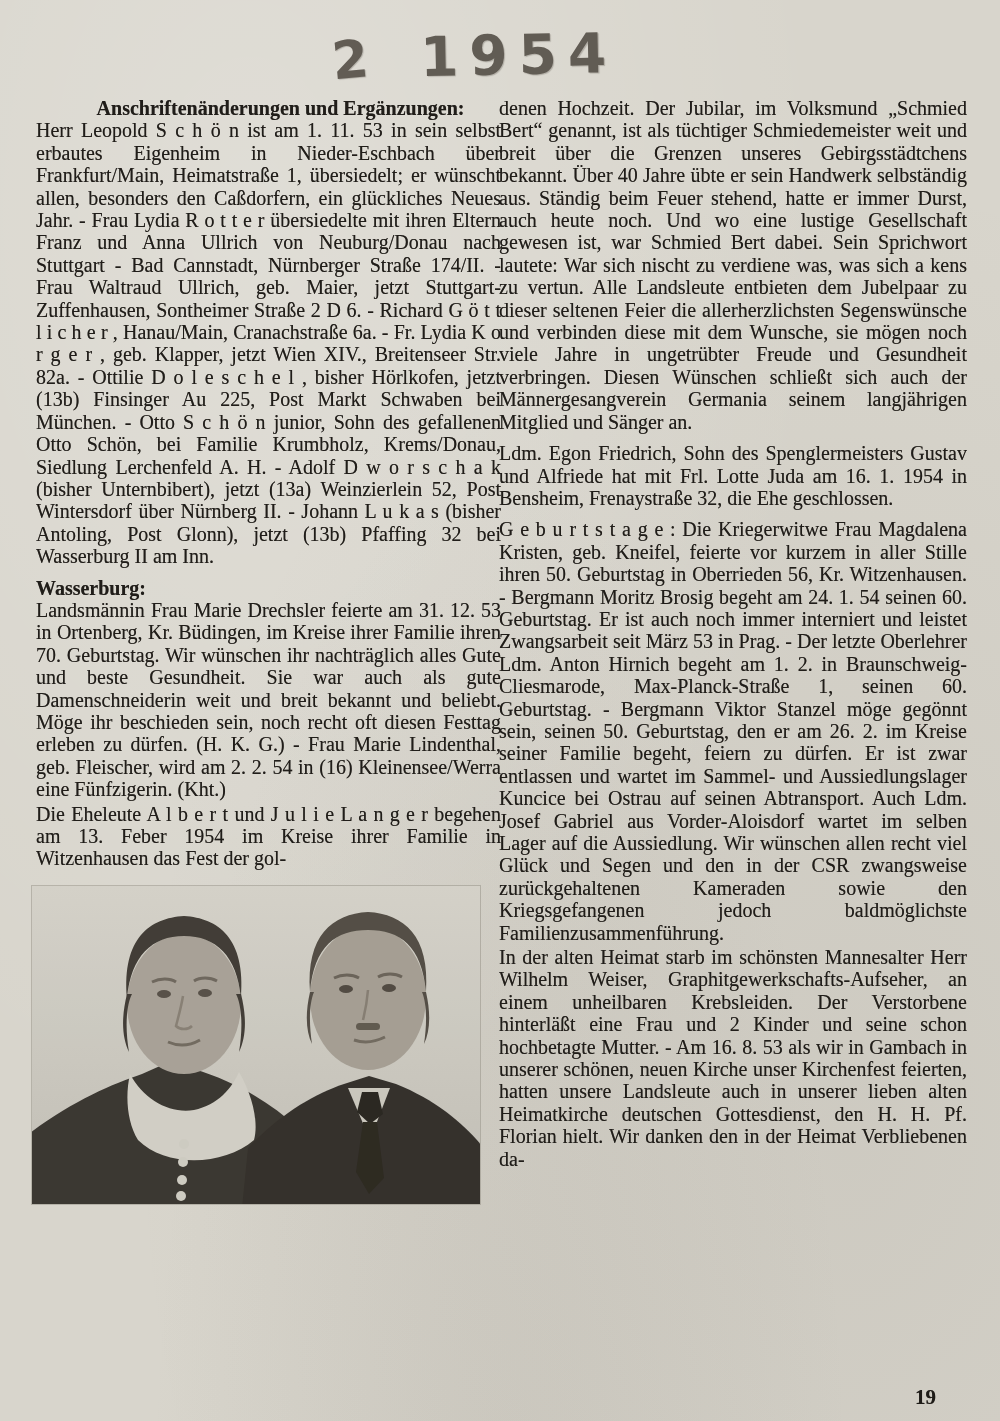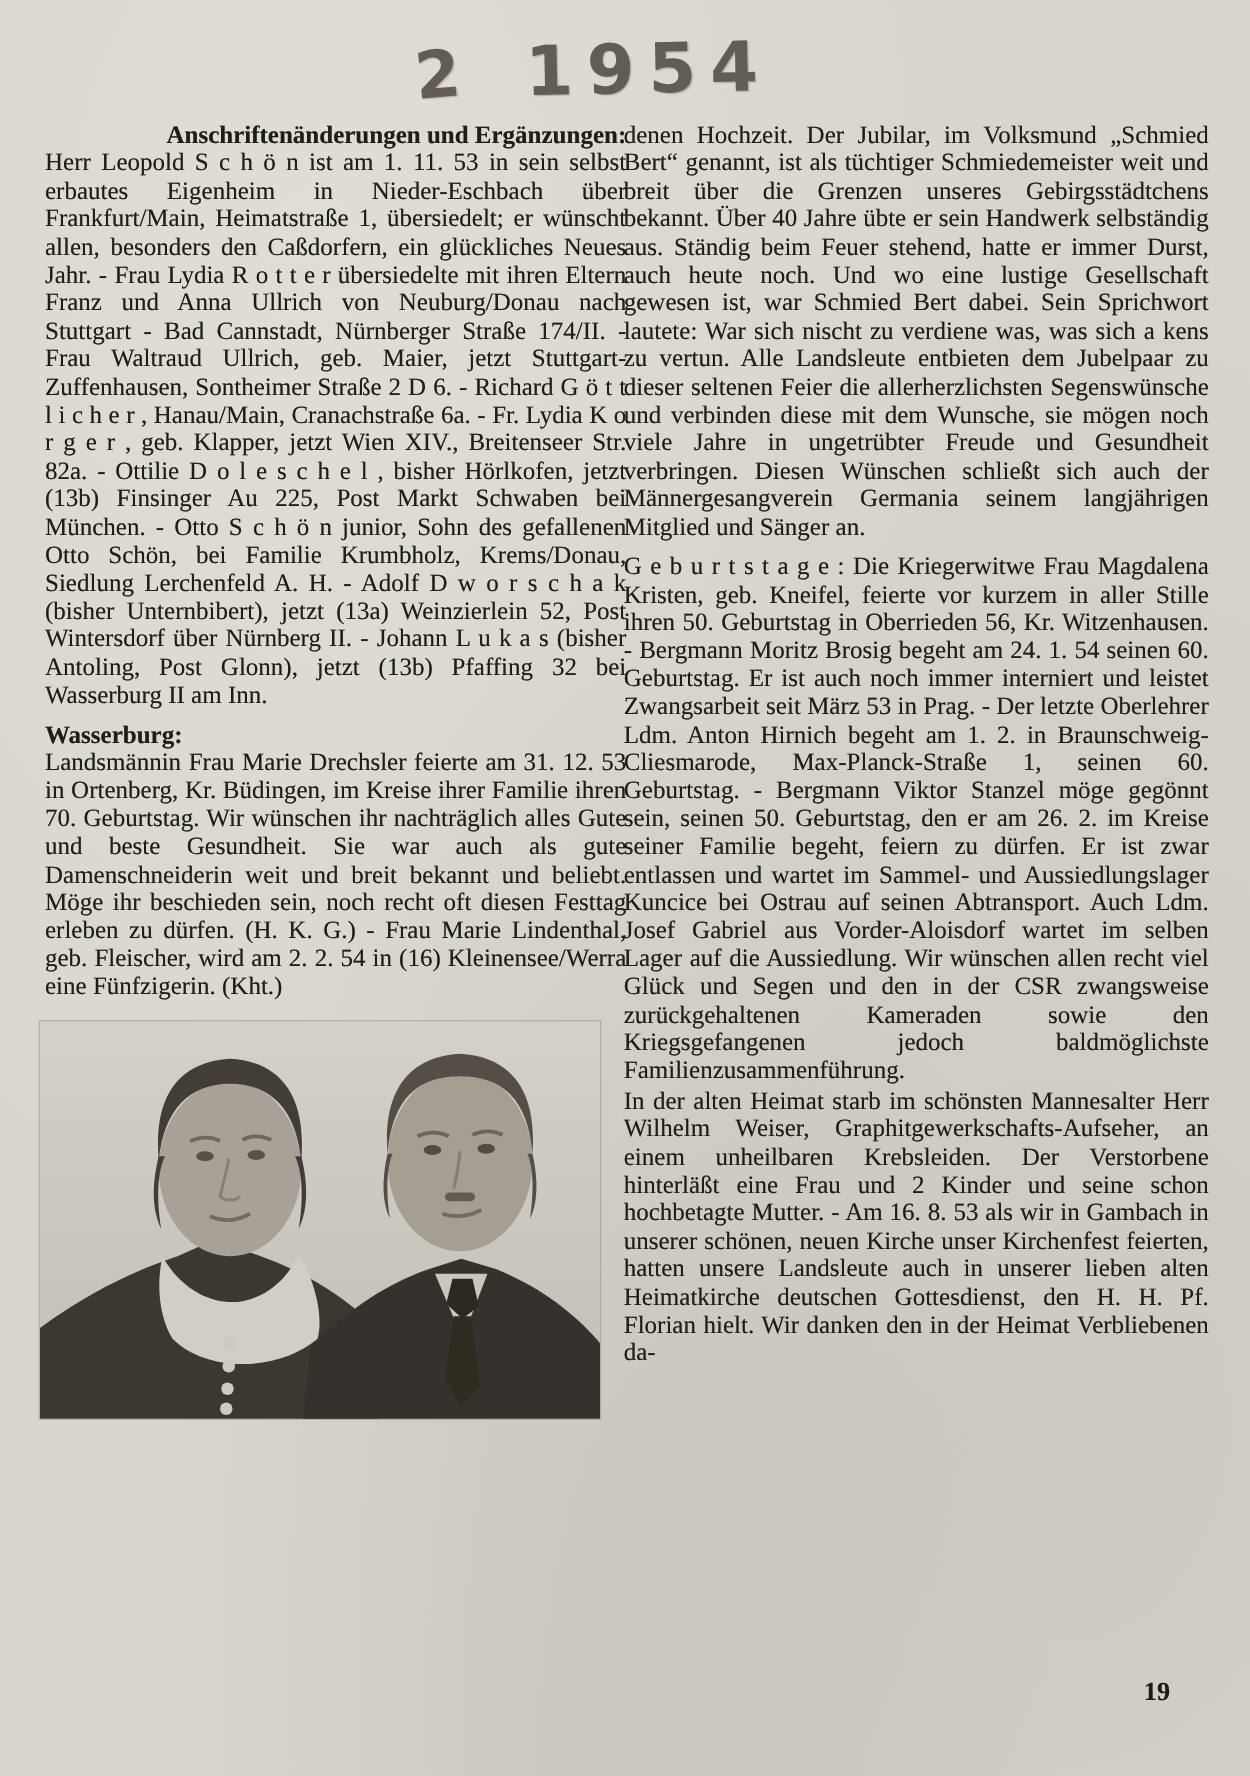--- a/index.html
+++ b/index.html
@@ -40,50 +40,51 @@
     font-size:20px;line-height:22.4px;
     text-align:justify;
     text-shadow:0 0 0.5px rgba(32,29,25,.55);
   }
   .col-left{left:36px;}
   .col-right{left:499px;width:468px;}
   .col p{margin:0;}
   .col h2{
     margin:0;font-size:20px;line-height:22.4px;font-weight:bold;
   }
-  .indent{text-indent:24px;text-align:right;}
+  .indent{text-indent:24px;text-align:center;}
   .gap{margin-top:9px !important;}
   .gap-sm{margin-top:2px !important;}
   .photo{
     margin-top:16px;margin-left:-4px;
     width:448px;height:318px;
     outline:1px solid rgba(140,135,125,.45);
     background:#cdcac2;
   }
   .photo svg{display:block;}
   .page-number{
-    position:absolute;top:1341px;left:915px;
+    position:absolute;top:1385px;left:915px;
     font-size:21px;font-weight:bold;color:#1e1b17;
     text-shadow:0 0 0.5px rgba(32,29,25,.55);
   }
 </style>
 </head>
 <body>
 
 <div class="page">
 
   <div class="stamp">
     <span class="num">2</span><span class="year">1954</span>
   </div>
 
   <div class="col col-left">
     <h2 class="indent">Anschriftenänderungen und Ergänzungen:</h2>
     <p>Herr Leopold S c h ö n ist am 1. 11. 53 in sein selbst erbautes Eigenheim in Nieder-Eschbach über Frankfurt/Main, Heimatstraße 1, übersiedelt; er wünscht allen, besonders den Caßdorfern, ein glückliches Neues Jahr. - Frau Lydia R o t t e r übersiedelte mit ihren Eltern Franz und Anna Ullrich von Neuburg/Donau nach Stuttgart - Bad Cannstadt, Nürnberger Straße 174/II. - Frau Waltraud Ullrich, geb. Maier, jetzt Stuttgart-Zuffenhausen, Sontheimer Straße 2 D 6. - Richard G ö t t l i c h e r , Hanau/Main, Cranachstraße 6a. - Fr. Lydia K o r g e r , geb. Klapper, jetzt Wien XIV., Breitenseer Str. 82a. - Ottilie D o l e s c h e l , bisher Hörlkofen, jetzt (13b) Finsinger Au 225, Post Markt Schwaben bei München. - Otto S c h ö n junior, Sohn des gefallenen Otto Schön, bei Familie Krumbholz, Krems/Donau, Siedlung Lerchenfeld A. H. - Adolf D w o r s c h a k (bisher Unternbibert), jetzt (13a) Weinzierlein 52, Post Wintersdorf über Nürnberg II. - Johann L u k a s (bisher Antoling, Post Glonn), jetzt (13b) Pfaffing 32 bei Wasserburg II am Inn.</p>
     <h2 class="gap">Wasserburg:</h2>
     <p>Landsmännin Frau Marie Drechsler feierte am 31. 12. 53 in Ortenberg, Kr. Büdingen, im Kreise ihrer Familie ihren 70. Geburtstag. Wir wünschen ihr nachträglich alles Gute und beste Gesundheit. Sie war auch als gute Damenschneiderin weit und breit bekannt und beliebt. Möge ihr beschieden sein, noch recht oft diesen Festtag erleben zu dürfen. (H. K. G.) - Frau Marie Lindenthal, geb. Fleischer, wird am 2. 2. 54 in (16) Kleinensee/Werra eine Fünfzigerin. (Kht.)</p>
+    <p class="gap-sm">Die Eheleute A l b e r t und J u l i e L a n g e r begehen am 13. Feber 1954 im Kreise ihrer Familie in Witzenhausen das Fest der gol-</p>
 
     <div class="photo">
       <svg width="448" height="318" viewBox="0 0 448 318" xmlns="http://www.w3.org/2000/svg">
         <defs>
           <linearGradient id="bgGrad" x1="0" y1="0" x2="0" y2="1">
             <stop offset="0" stop-color="#d6d3ca"></stop>
             <stop offset="0.55" stop-color="#cbc8c0"></stop>
             <stop offset="1" stop-color="#c2bfb7"></stop>
           </linearGradient>
         </defs>
@@ -126,19 +127,20 @@
           <path d="M322,154 Q337,159 353,151" stroke="#6e665c" stroke-width="3" fill="none"></path>
         </g>
 
         <rect width="448" height="318" fill="#b9b6ae" opacity="0.06"></rect>
       </svg>
     </div>
   </div>
 
   <div class="col col-right">
     <p>denen Hochzeit. Der Jubilar, im Volksmund „Schmied Bert“ genannt, ist als tüchtiger Schmiedemeister weit und breit über die Grenzen unseres Gebirgsstädtchens bekannt. Über 40 Jahre übte er sein Handwerk selbständig aus. Ständig beim Feuer stehend, hatte er immer Durst, auch heute noch. Und wo eine lustige Gesellschaft gewesen ist, war Schmied Bert dabei. Sein Sprichwort lautete: War sich nischt zu verdiene was, was sich a kens zu vertun. Alle Landsleute entbieten dem Jubelpaar zu dieser seltenen Feier die allerherzlichsten Segenswünsche und verbinden diese mit dem Wunsche, sie mögen noch viele Jahre in ungetrübter Freude und Gesundheit verbringen. Diesen Wünschen schließt sich auch der Männergesangverein Germania seinem langjährigen Mitglied und Sänger an.</p>
+    <p class="gap">Ldm. Egon Friedrich, Sohn des Spenglermeisters Gustav und Alfriede hat mit Frl. Lotte Juda am 16. 1. 1954 in Bensheim, Frenaystraße 32, die Ehe geschlossen.</p>
     <p class="gap">G e b u r t s t a g e :  Die Kriegerwitwe Frau Magdalena Kristen, geb. Kneifel, feierte vor kurzem in aller Stille ihren 50. Geburtstag in Oberrieden 56, Kr. Witzenhausen. - Bergmann Moritz Brosig begeht am 24. 1. 54 seinen 60. Geburtstag. Er ist auch noch immer interniert und leistet Zwangsarbeit seit März 53 in Prag. - Der letzte Oberlehrer Ldm. Anton Hirnich begeht am 1. 2. in Braunschweig-Cliesmarode, Max-Planck-Straße 1, seinen 60. Geburtstag. - Bergmann Viktor Stanzel möge gegönnt sein, seinen 50. Geburtstag, den er am 26. 2. im Kreise seiner Familie begeht, feiern zu dürfen. Er ist zwar entlassen und wartet im Sammel- und Aussiedlungslager Kuncice bei Ostrau auf seinen Abtransport. Auch Ldm. Josef Gabriel aus Vorder-Aloisdorf wartet im selben Lager auf die Aussiedlung. Wir wünschen allen recht viel Glück und Segen und den in der CSR zwangsweise zurückgehaltenen Kameraden sowie den Kriegsgefangenen jedoch baldmöglichste Familienzusammenführung.</p>
     <p class="gap-sm">In der alten Heimat starb im schönsten Mannesalter Herr Wilhelm Weiser, Graphitgewerkschafts-Aufseher, an einem unheilbaren Krebsleiden. Der Verstorbene hinterläßt eine Frau und 2 Kinder und seine schon hochbetagte Mutter. - Am 16. 8. 53 als wir in Gambach in unserer schönen, neuen Kirche unser Kirchenfest feierten, hatten unsere Landsleute auch in unserer lieben alten Heimatkirche deutschen Gottesdienst, den H. H. Pf. Florian hielt. Wir danken den in der Heimat Verbliebenen da-</p>
   </div>
 
   <div class="page-number">19</div>
 
 </div>
 
 </body></html>

